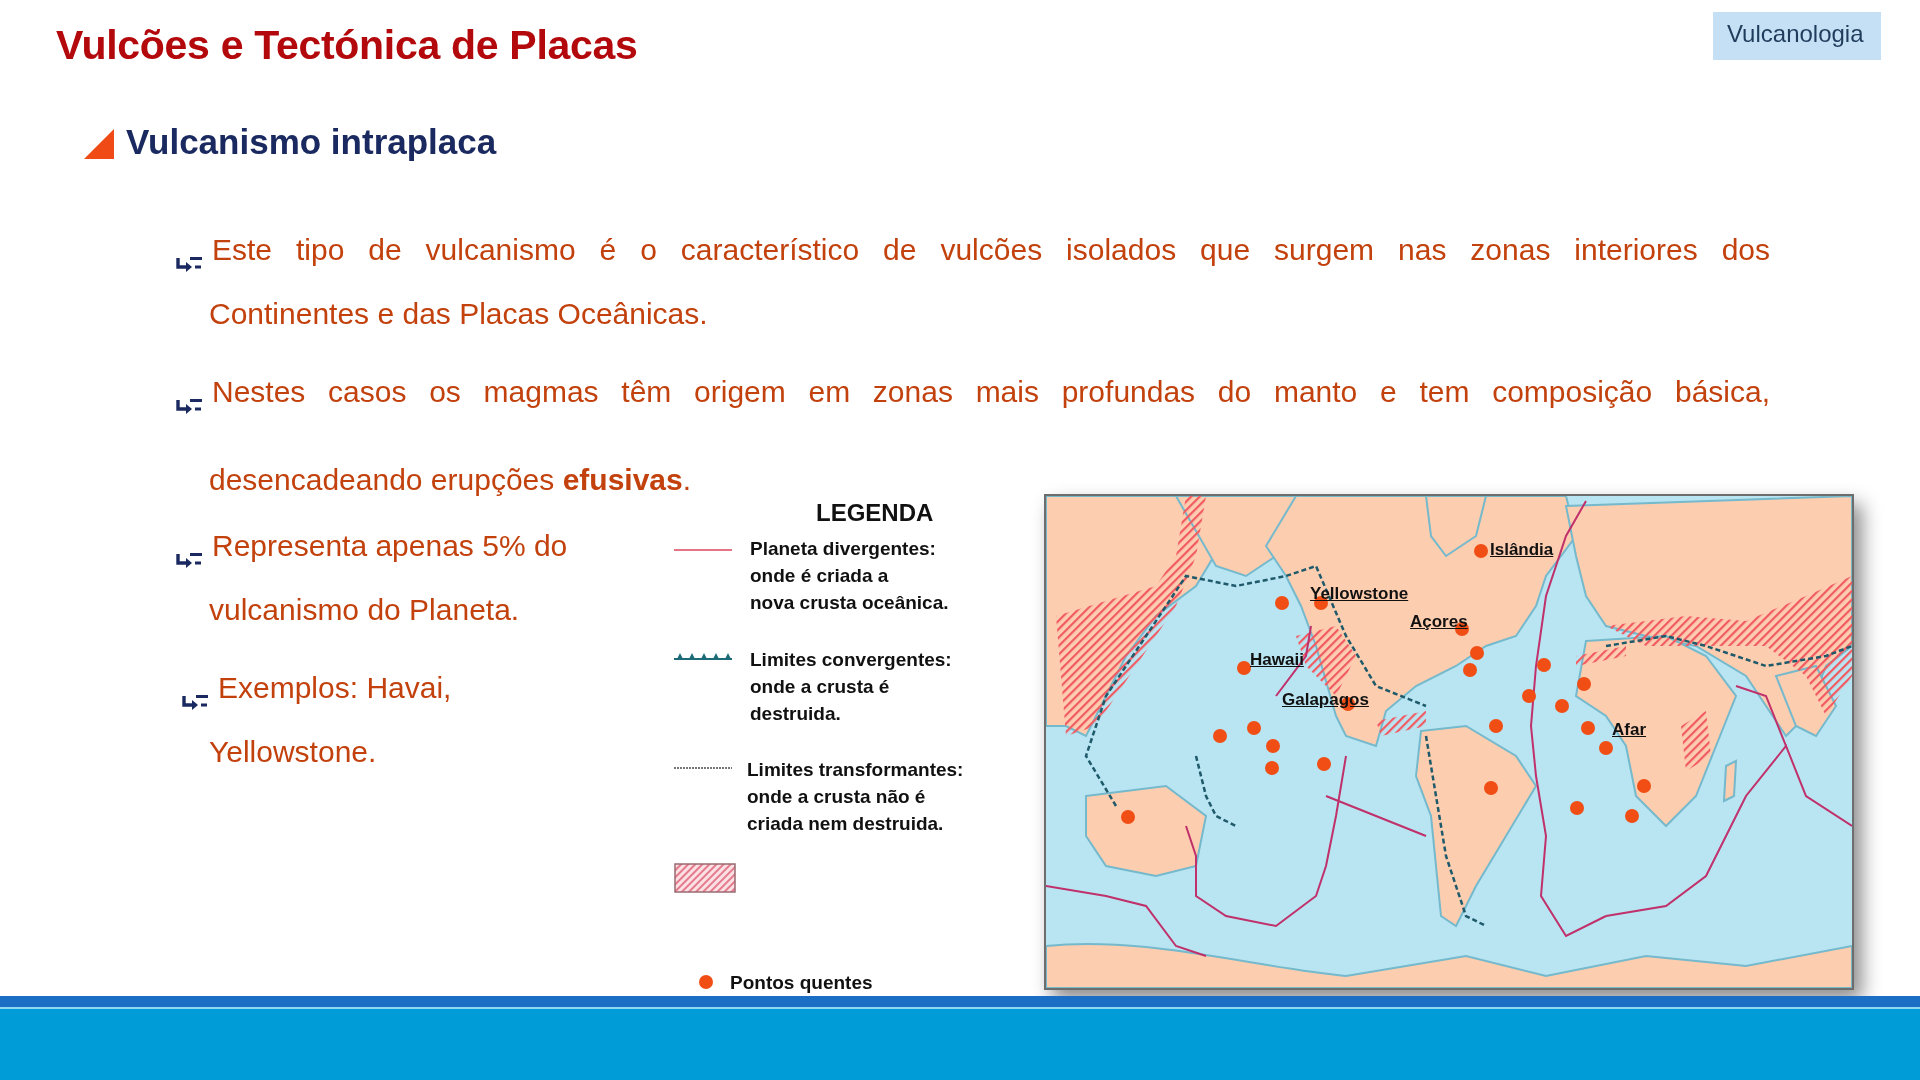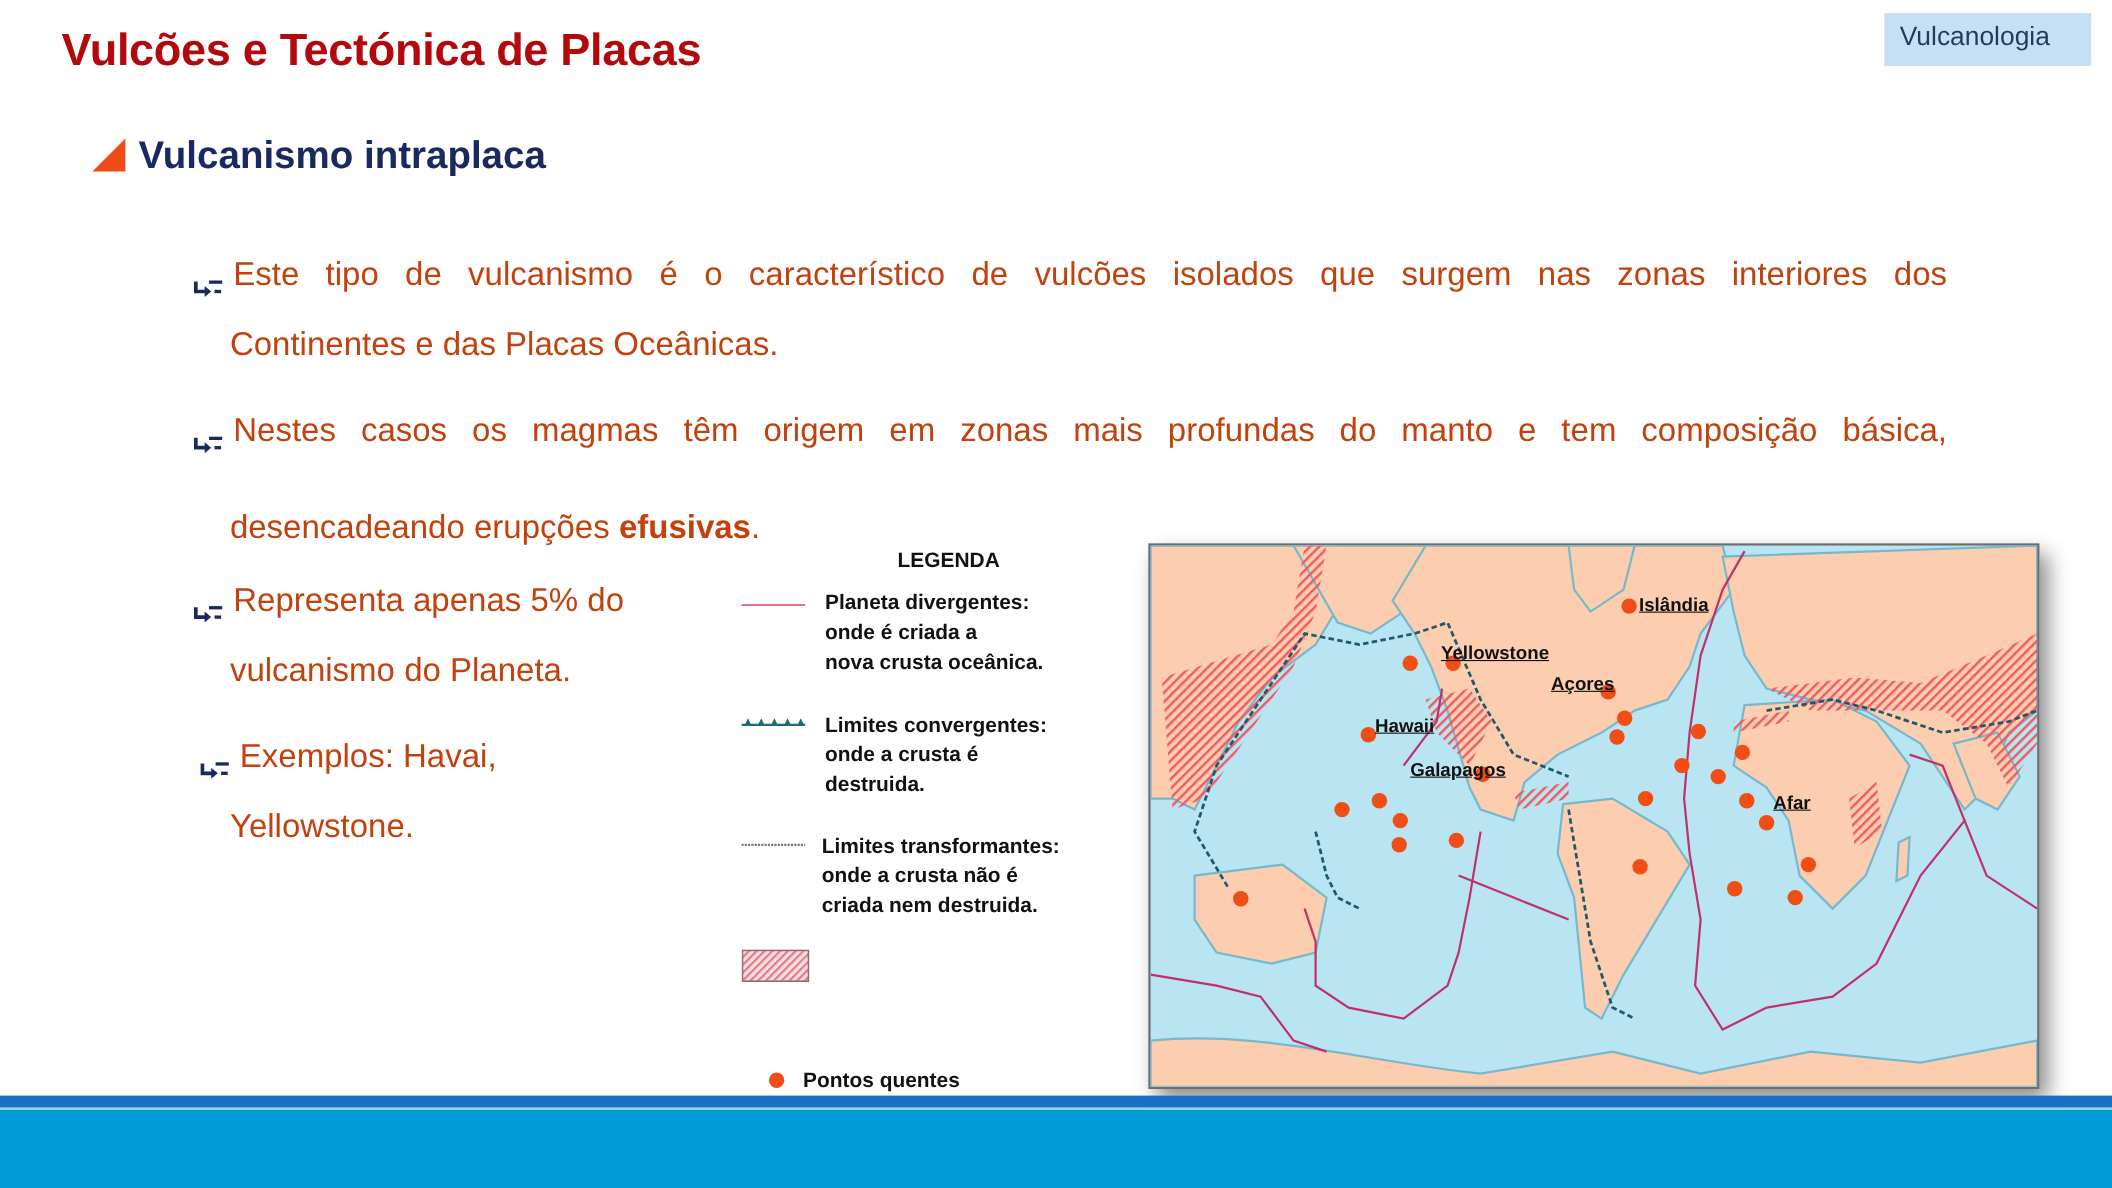--- a/index.html
+++ b/index.html
@@ -1,37 +1,37 @@
 <!DOCTYPE html>
 <html><head>
 <meta charset="utf-8">
 <style>
   html, body { margin:0; padding:0; }
   body { width:1920px; height:1080px; position:relative; overflow:hidden; background:#ffffff;
          font-family:"Liberation Sans", sans-serif; }
   .slide-title { position:absolute; left:56px; top:22px; font-size:41px; font-weight:bold; color:#b3090c;
                  font-family:"Liberation Sans", sans-serif; letter-spacing:-0.3px; }
-  .tag { position:absolute; left:1713px; top:12px; width:188px; height:48px; background:#c5e0f4;
+  .tag { position:absolute; left:1713px; top:12px; width:168px; height:48px; background:#c5e0f4;
          color:#1f3c5c; font-size:24px; line-height:44px; box-sizing:border-box; padding-left:14px; }
-  .section { position:absolute; left:84px; top:122px; display:flex; }
+  .section { position:absolute; left:84px; top:122px; display:flex; align-items:center; }
   .tri { width:0; height:0; border-left:30px solid transparent; border-bottom:30px solid #f04a16; margin-right:12px; margin-top:4px;}
   .section-title { font-size:35px; font-weight:bold; color:#1a2a60; }
   .bullet-icon { display:inline-block; width:28px; height:20px; position:relative; vertical-align:middle; margin-right:8px; top:-8px; }
   .para { position:absolute; font-size:30px; color:#c2410c; line-height:64px; }
   .justify { text-align:justify; text-align-last:justify; }
   .p1 { left:176px; top:218px; width:1594px; }
   .p1b { left:209px; top:282px; }
   .p2 { left:176px; top:360px; width:1594px; }
   .p2b { left:209px; top:448px; }
   .p3 { left:176px; top:514px; }
   .p3b { left:209px; top:578px; }
   .p4 { left:182px; top:656px; }
   .p4b { left:209px; top:720px; }
   .legend { position:absolute; left:670px; top:495px; width:380px; height:500px; font-family:"Liberation Sans", sans-serif; color:#111; }
-  .legend-title { position:absolute; left:146px; top:4px; font-size:19px; font-weight:bold; }
+  .legend-title { position:absolute; left:146px; top:4px; font-size:24px; font-weight:bold; }
   .leg-item { position:absolute; font-size:19px; font-weight:bold; line-height:27px; }
   .leg-sym { position:absolute; }
   .map-frame { position:absolute; left:1044px; top:494px; width:806px; height:492px; border:2px solid #6d6d6d;
                box-shadow:8px 10px 18px rgba(0,0,0,0.45); background:#b9e4f2; overflow:hidden; }
   .map-label { position:absolute; font-size:17px; font-weight:bold; color:#111; font-family:"Liberation Sans", sans-serif;text-decoration:underline; }
   .footer-dark { position:absolute; left:0; top:996px; width:1920px; height:11px; background:#1a6fc4; }
   .footer-line { position:absolute; left:0; top:1007px; width:1920px; height:2px; background:#8fd8f4; }
   .footer { position:absolute; left:0; top:1009px; width:1920px; height:71px; background:#009cd8; }
 </style>
 </head>

